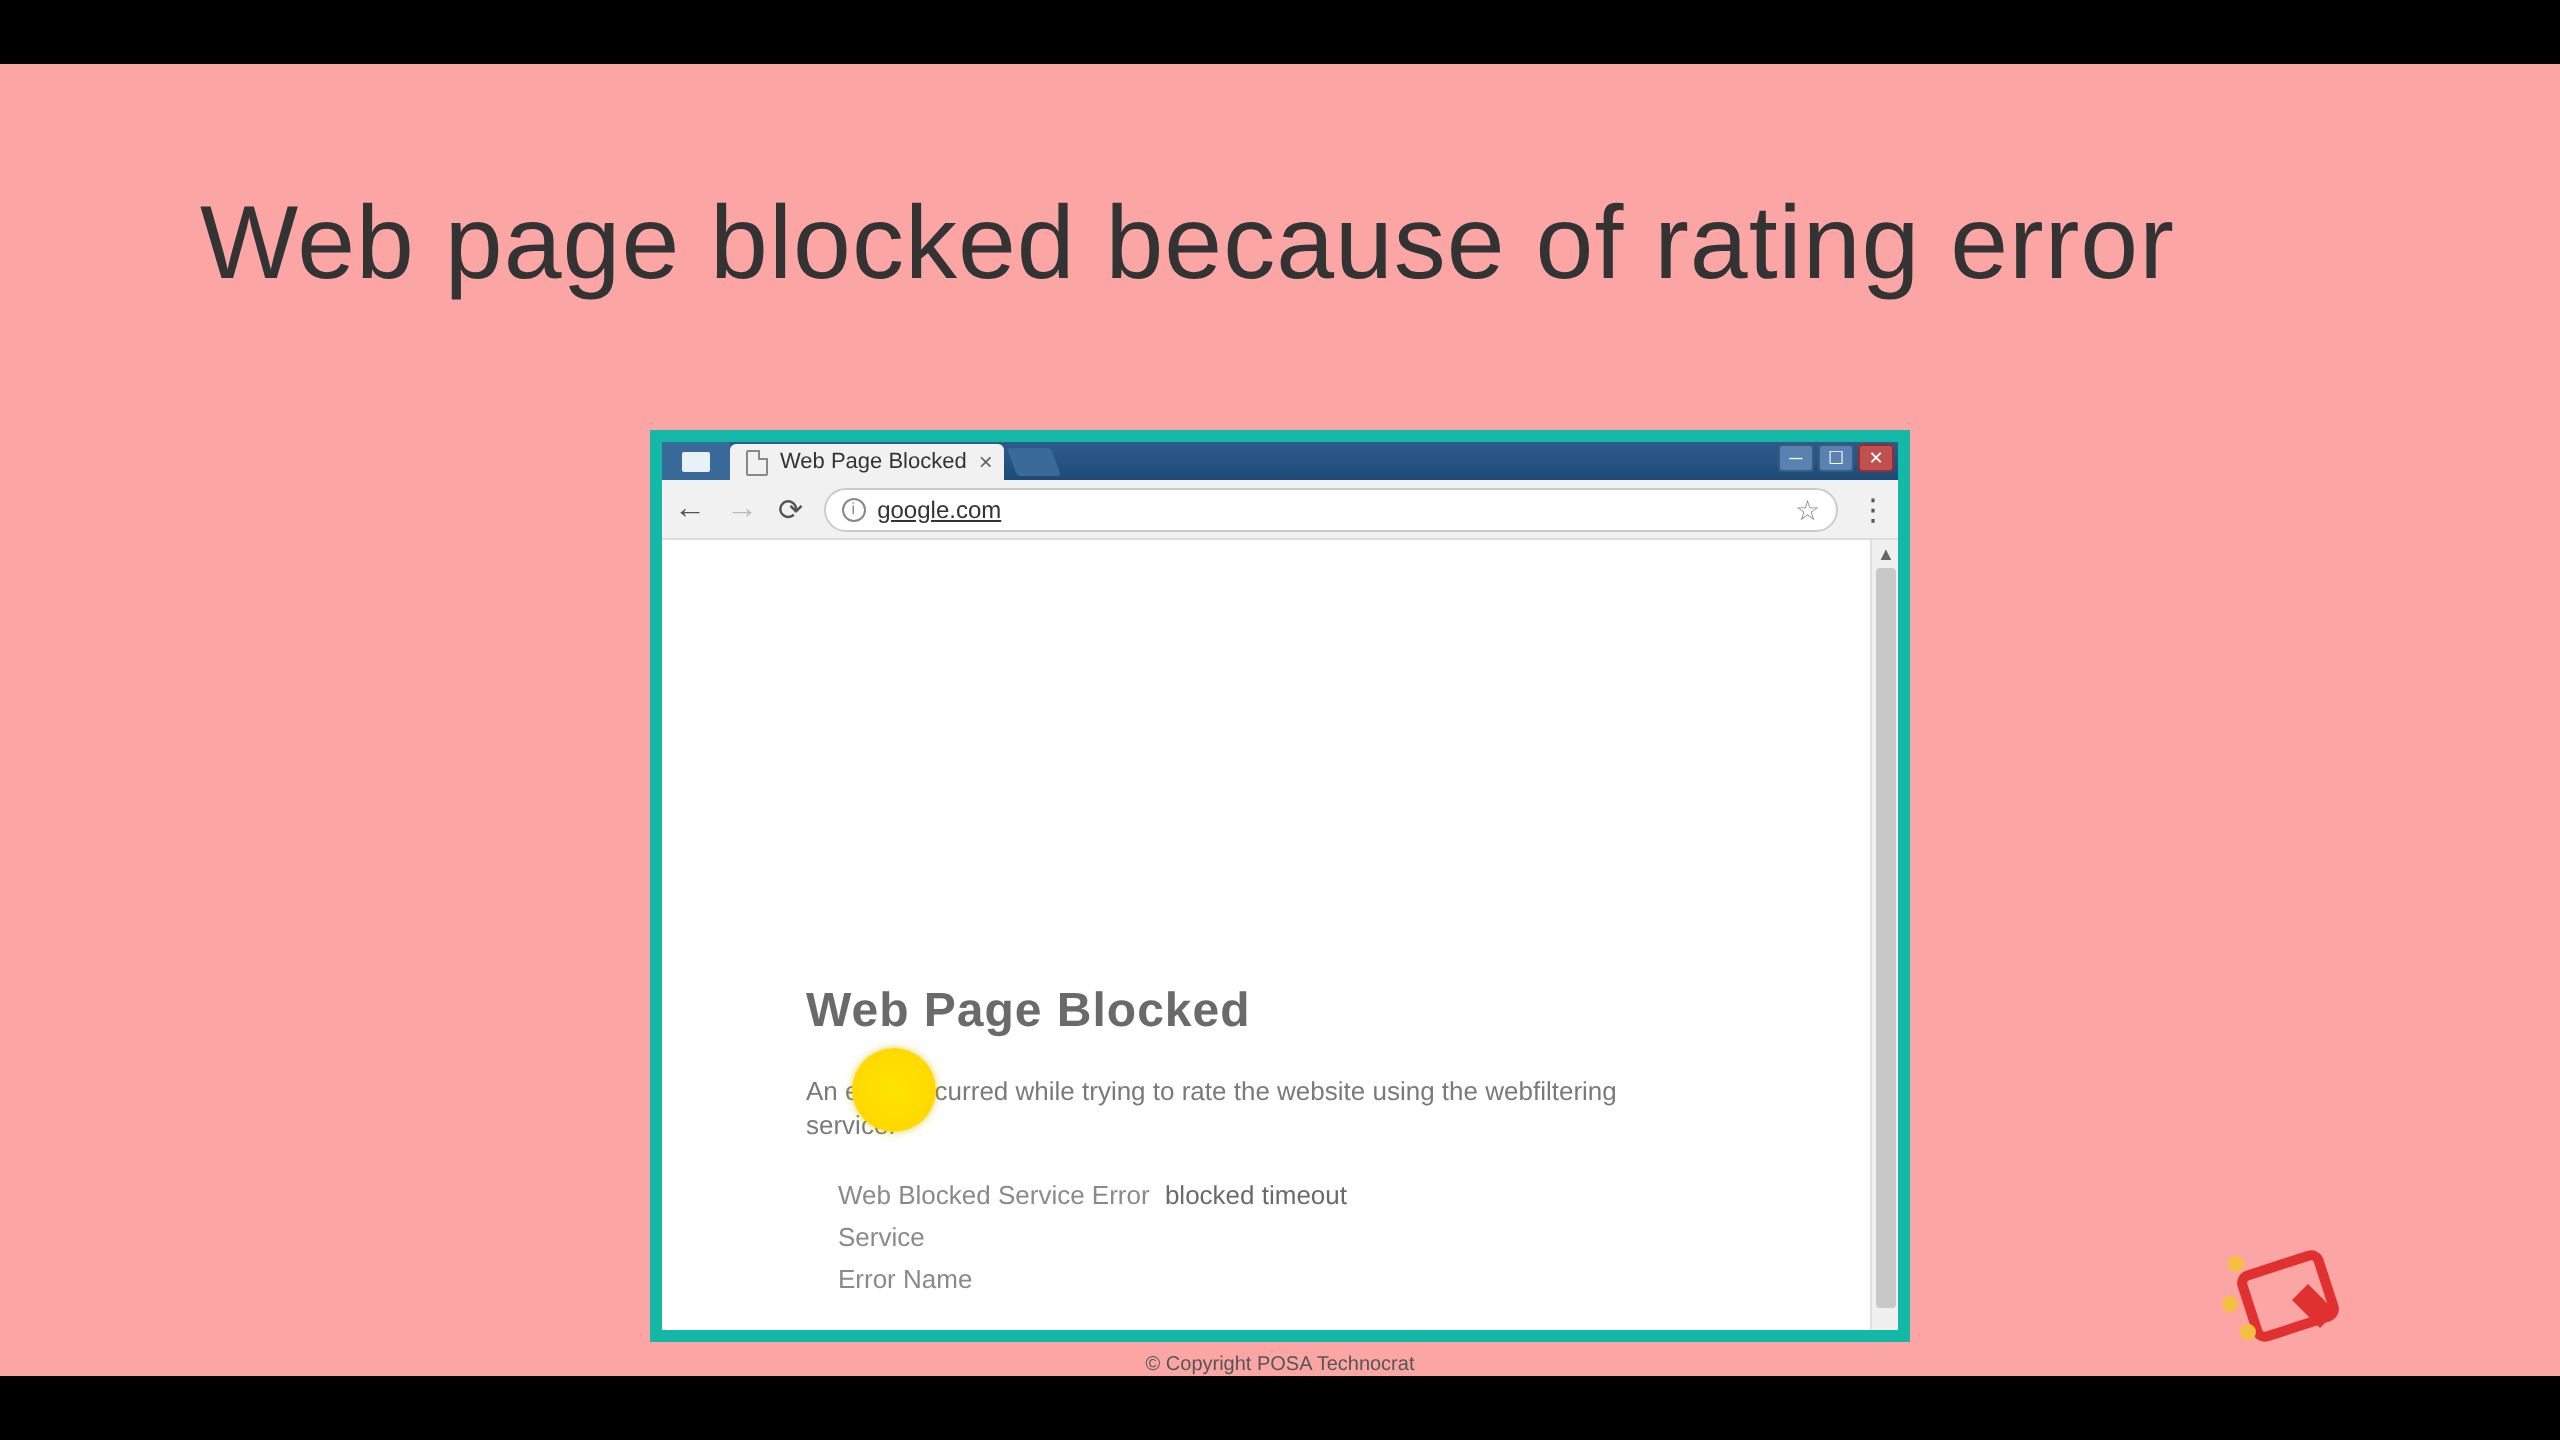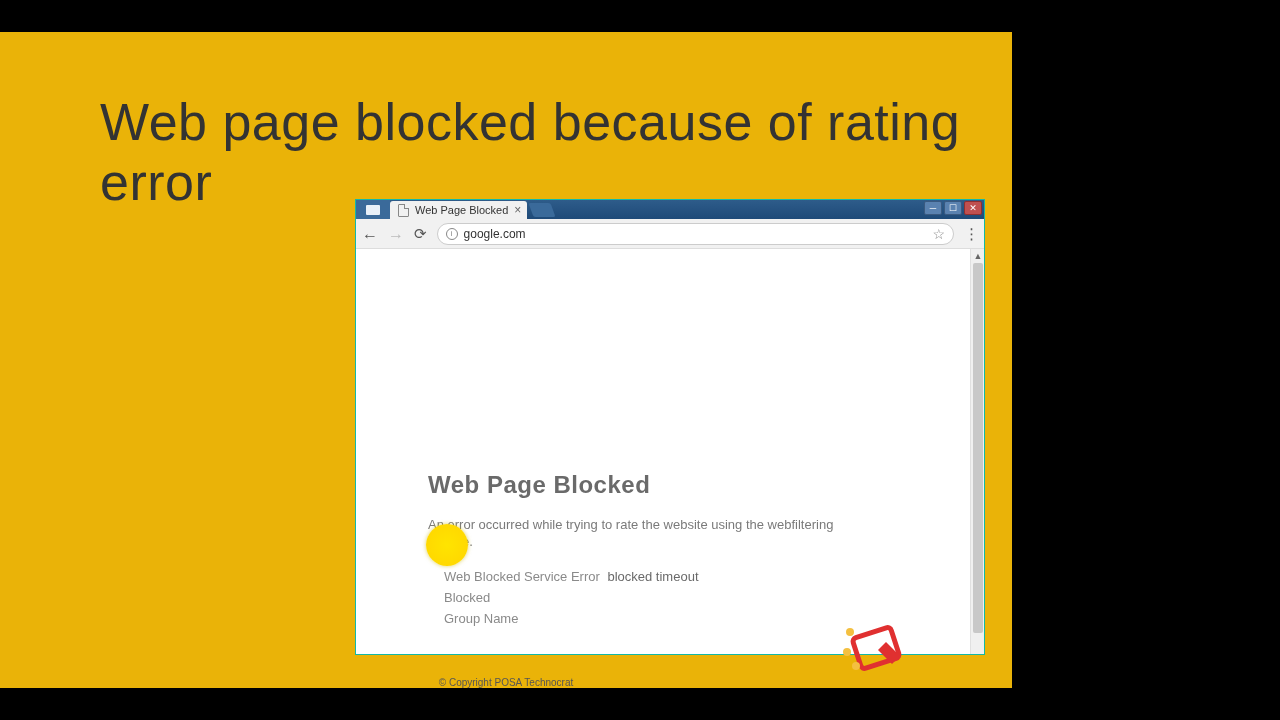--- a/index.html
+++ b/index.html
@@ -7,42 +7,41 @@
   width: 1280px;
   height: 720px;
   background: #000;
   font-family: "Segoe UI", Arial, sans-serif;
   overflow: hidden;
 }
 .slide {
   position: absolute;
   top: 32px;
   left: 0;
-  width: 1012px;
+  width: 1280px;
   height: 656px;
-  background: #eab308;
+  background: #fca5a5;
 }
 .slide-title {
   position: absolute;
   top: 60px;
   left: 100px;
   font-size: 52px;
   font-weight: 300;
   color: #333;
   letter-spacing: 0.5px;
 }
 .browser {
   position: absolute;
-  top: 167px;
+  top: 183px;
   left: 325px;
   width: 630px;
   height: 456px;
   background: #fff;
-  border: 1px solid #14b8a6;
-  margin-left: 30px;
+  border: 6px solid #14b8a6;
 }
 .titlebar {
   height: 19px;
   background: linear-gradient(#2e5c8a, #1e4a78);
   position: relative;
 }
 .tabstrip {
   position: absolute;
   top: 0;
   left: 0;
@@ -170,20 +169,21 @@
   display: flex;
   align-items: center;
   justify-content: center;
   font-size: 8px;
   color: #888;
 }
 .url {
   font-size: 12px;
   color: #333;
   flex: 1;
+  text-decoration: underline;
 }
 .star {
   color: #888;
   font-size: 14px;
   cursor: pointer;
 }
 .menu-dots {
   width: 14px;
   color: #555;
   font-size: 15px;
@@ -321,25 +321,25 @@
     <div class="viewport">
       <div class="content">
         <div class="blk-title">Web Page Blocked</div>
         <div class="blk-desc">An error occurred while trying to rate the website using the webfiltering service.</div>
         <div class="blk-details">
           <div class="blk-row">
             <span>Web Blocked Service Error</span>
             <span class="blk-val">blocked timeout</span>
           </div>
           <div class="blk-row">
-            <span>Blocked</span>
+            <span>Service</span>
             <span class="blk-val"></span>
           </div>
           <div class="blk-row">
-            <span>Group Name</span>
+            <span>Error Name</span>
             <span class="blk-val"></span>
           </div>
         </div>
       </div>
       <div class="scrollbar-v">
         <div class="scroll-up">▲</div>
         <div class="scroll-thumb"></div>
       </div>
     </div>
   </div>

